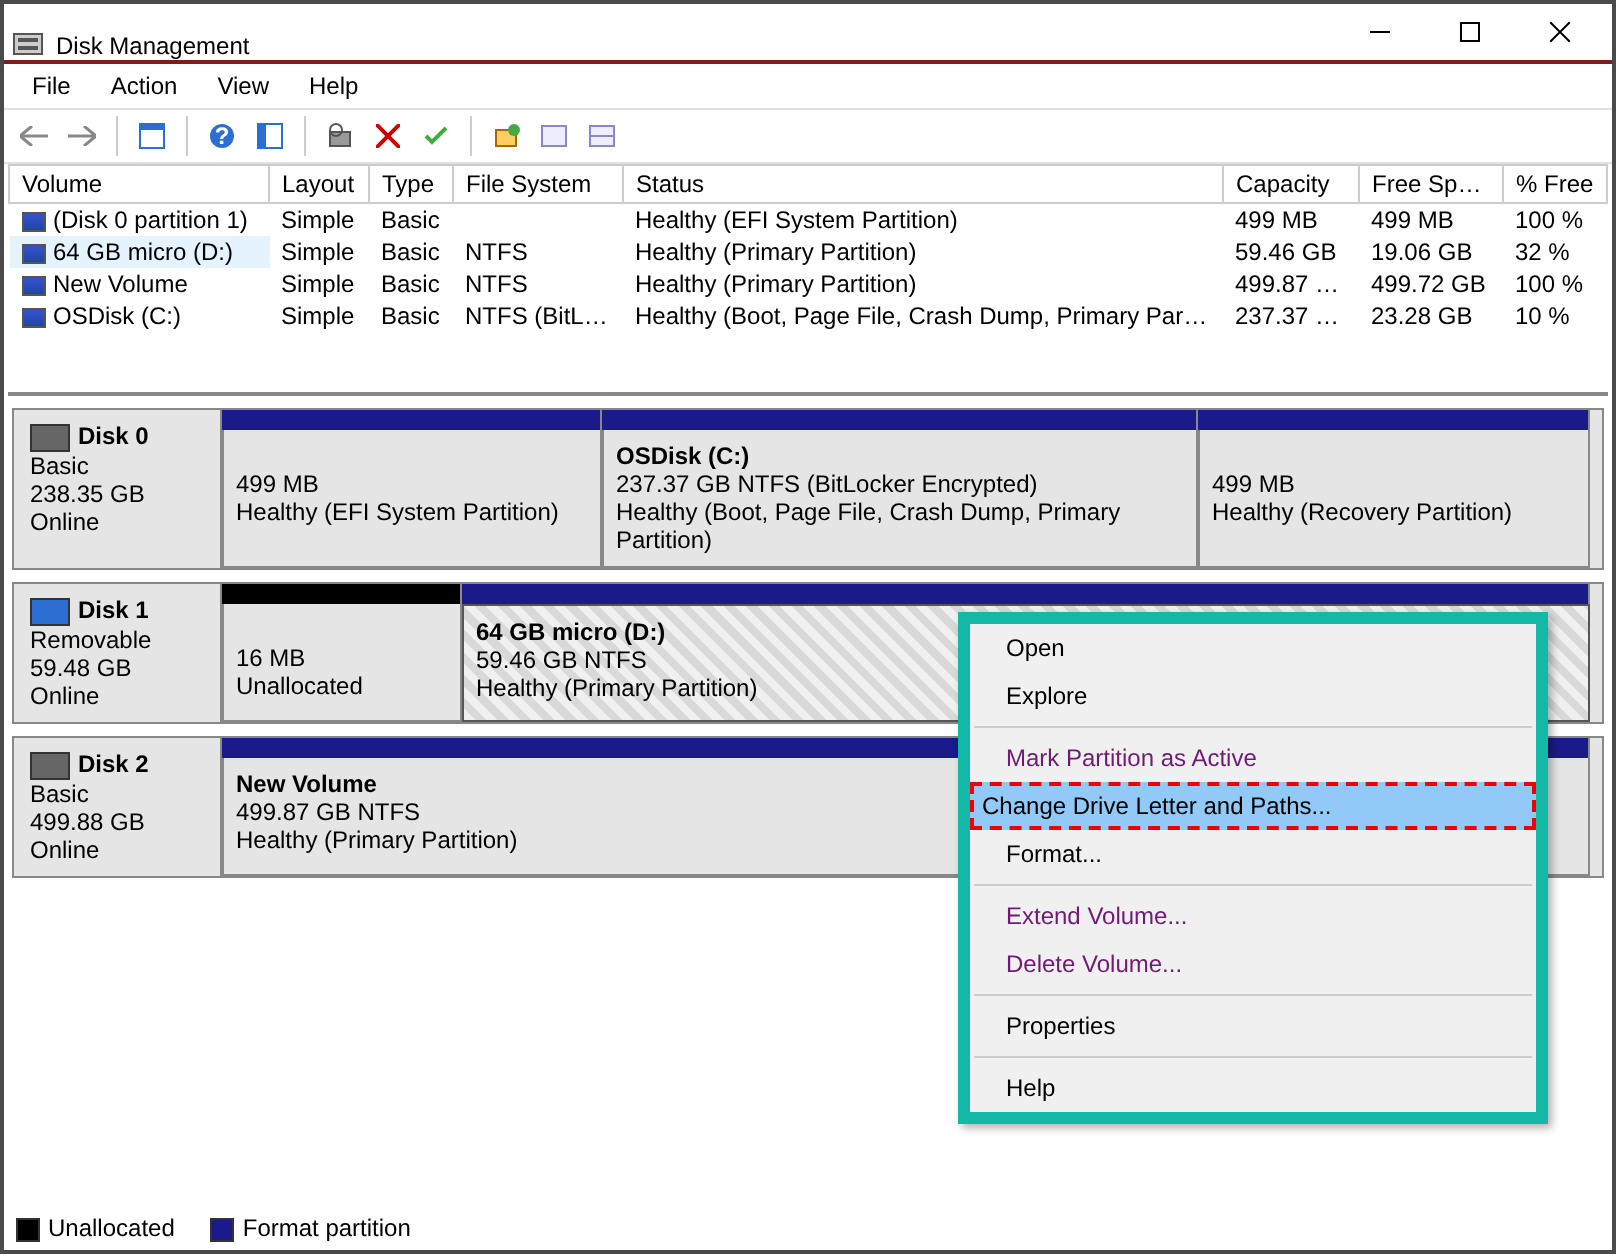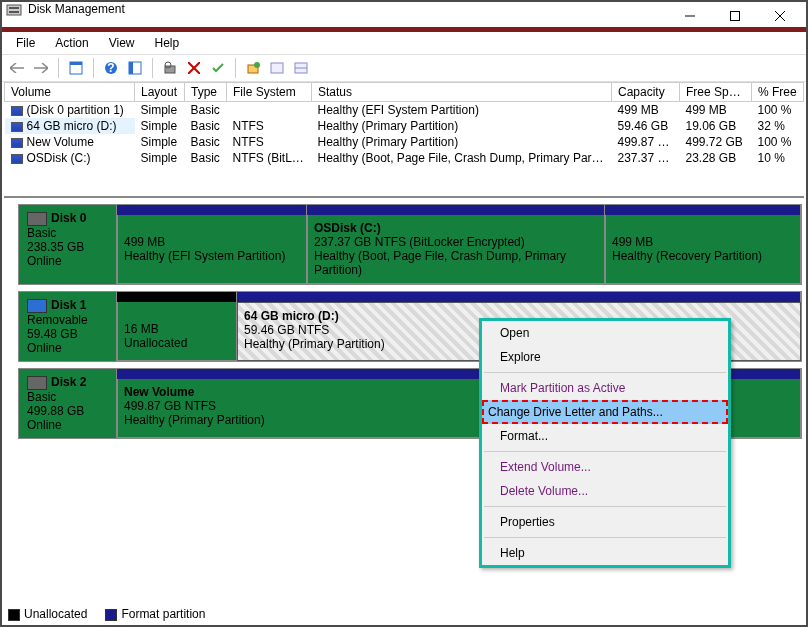--- a/index.html
+++ b/index.html
@@ -1,49 +1,49 @@
 <!DOCTYPE html>
 <html><head>
 <meta charset="utf-8">
 <style>
 * { box-sizing: border-box; font-family: "Segoe UI", Tahoma, sans-serif; font-size: 12px; }
 body { margin: 0; background: #fff; width: 808px; height: 627px; border: 2px solid #4a4a4a; overflow: hidden; position: relative; }
-.titlebar { height: 30px; display: flex; align-items: flex-start; padding: 0 4px; border-bottom: 5px solid #7f1d1d; }
+.titlebar { height: 30px; display: flex; align-items: flex-end; padding: 0 4px; border-bottom: 2px solid #7f1d1d; }
 .titlebar .icon { width: 16px; height: 16px; margin-right: 6px; }
 .titlebar .title { flex: 1; font-size: 12px; }
 .titlebar .winbtns { display: flex; }
 .titlebar .winbtn { width: 45px; height: 28px; display: flex; align-items: center; justify-content: center; cursor: pointer; }
 .menubar { height: 22px; display: flex; align-items: center; padding: 0 6px; gap: 4px; }
 .menubar span { padding: 2px 8px; cursor: pointer; }
 .toolbar { height: 28px; border-top: 1px solid #e0e0e0; border-bottom: 1px solid #e0e0e0; display: flex; align-items: center; padding: 0 4px; gap: 2px; }
 .toolbar .btn { width: 22px; height: 22px; display: flex; align-items: center; justify-content: center; border: 1px solid transparent; cursor: pointer; }
 .toolbar .sep { width: 1px; height: 20px; background: #ccc; margin: 0 4px; }
 .content { padding: 0; }
 .table-wrap { height: 116px; overflow: auto; border-bottom: 2px solid #888; margin: 0 2px; }
 table { border-collapse: collapse; width: 100%; table-layout: fixed; }
 th, td { text-align: left; padding: 1px 6px; white-space: nowrap; overflow: hidden; text-overflow: ellipsis; }
 th { background: #fff; border: 1px solid #ccc; font-weight: normal; padding: 2px 6px; position: sticky; top: 0; }
 tbody tr td:first-child .volicon { display: inline-block; width: 12px; height: 10px; background: linear-gradient(#3355cc,#2244aa); border: 1px solid #555; margin-right: 4px; vertical-align: middle; }
 tbody tr.selected td:first-child { background: #e5f3ff; }
 .disks { padding: 6px 4px; }
-.disk-row { display: flex; border: 1px solid #888; margin-bottom: 6px; background: #15803d; margin-left: 12px; }
+.disk-row { display: flex; border: 1px solid #888; margin-bottom: 6px; background: #e5e5e5; }
 .disk-left { width: 104px; border-right: 1px solid #888; padding: 6px 8px; }
 .disk-icon { width: 20px; height: 14px; background: #666; border: 1px solid #333; display: inline-block; margin-right: 4px; vertical-align: middle; position: relative; }
 .disk-icon.removable { background: #2a6fd1; }
 .disk-left b { font-weight: bold; }
 .disk-parts { flex: 1; display: flex; flex-direction: column; }
 .disk-parts-top { height: 10px; display: flex; }
 .disk-parts-top .stripe { background: #1a1a8a; border-right: 1px solid #888; }
 .disk-parts-top .stripe.black { background: #000; }
 .disk-parts-body { flex: 1; display: flex; }
 .part { border: 1px solid #888; border-top: none; padding: 6px 6px; overflow: hidden; }
 .part.selected { background: repeating-linear-gradient(45deg,#f0f0f0,#f0f0f0 4px,#d9d9d9 4px,#d9d9d9 8px); border: 1px solid #555; }
 .legend { position: absolute; bottom: 4px; left: 6px; display: flex; gap: 18px; align-items: center; }
 .legend .sw { width: 12px; height: 12px; display: inline-block; margin-right: 4px; vertical-align: middle; border: 1px solid #333; }
-.context { position: absolute; left: 477px; top: 316px; width: 252px; background: #f0f0f0; border: 3px solid #14b8a6; box-shadow: 2px 2px 4px rgba(0,0,0,.3); z-index: 50; }
+.context { position: absolute; left: 477px; top: 304px; width: 295px; background: #f0f0f0; border: 6px solid #14b8a6; box-shadow: 2px 2px 4px rgba(0,0,0,.3); z-index: 50; }
 .context .item { padding: 5px 18px; cursor: pointer; }
 .context .item.disabled { color: #701a75; cursor: default; }
 .context .item.hl { background: #91c9f7; border: 2px dashed #e00; padding: 3px 4px; position: relative; }
 .context .sep { height: 1px; background: #ccc; margin: 3px 2px; }
 </style>
 </head>
 <body>
 
 <div class="titlebar">
   <svg class="icon" viewBox="0 0 16 16">

